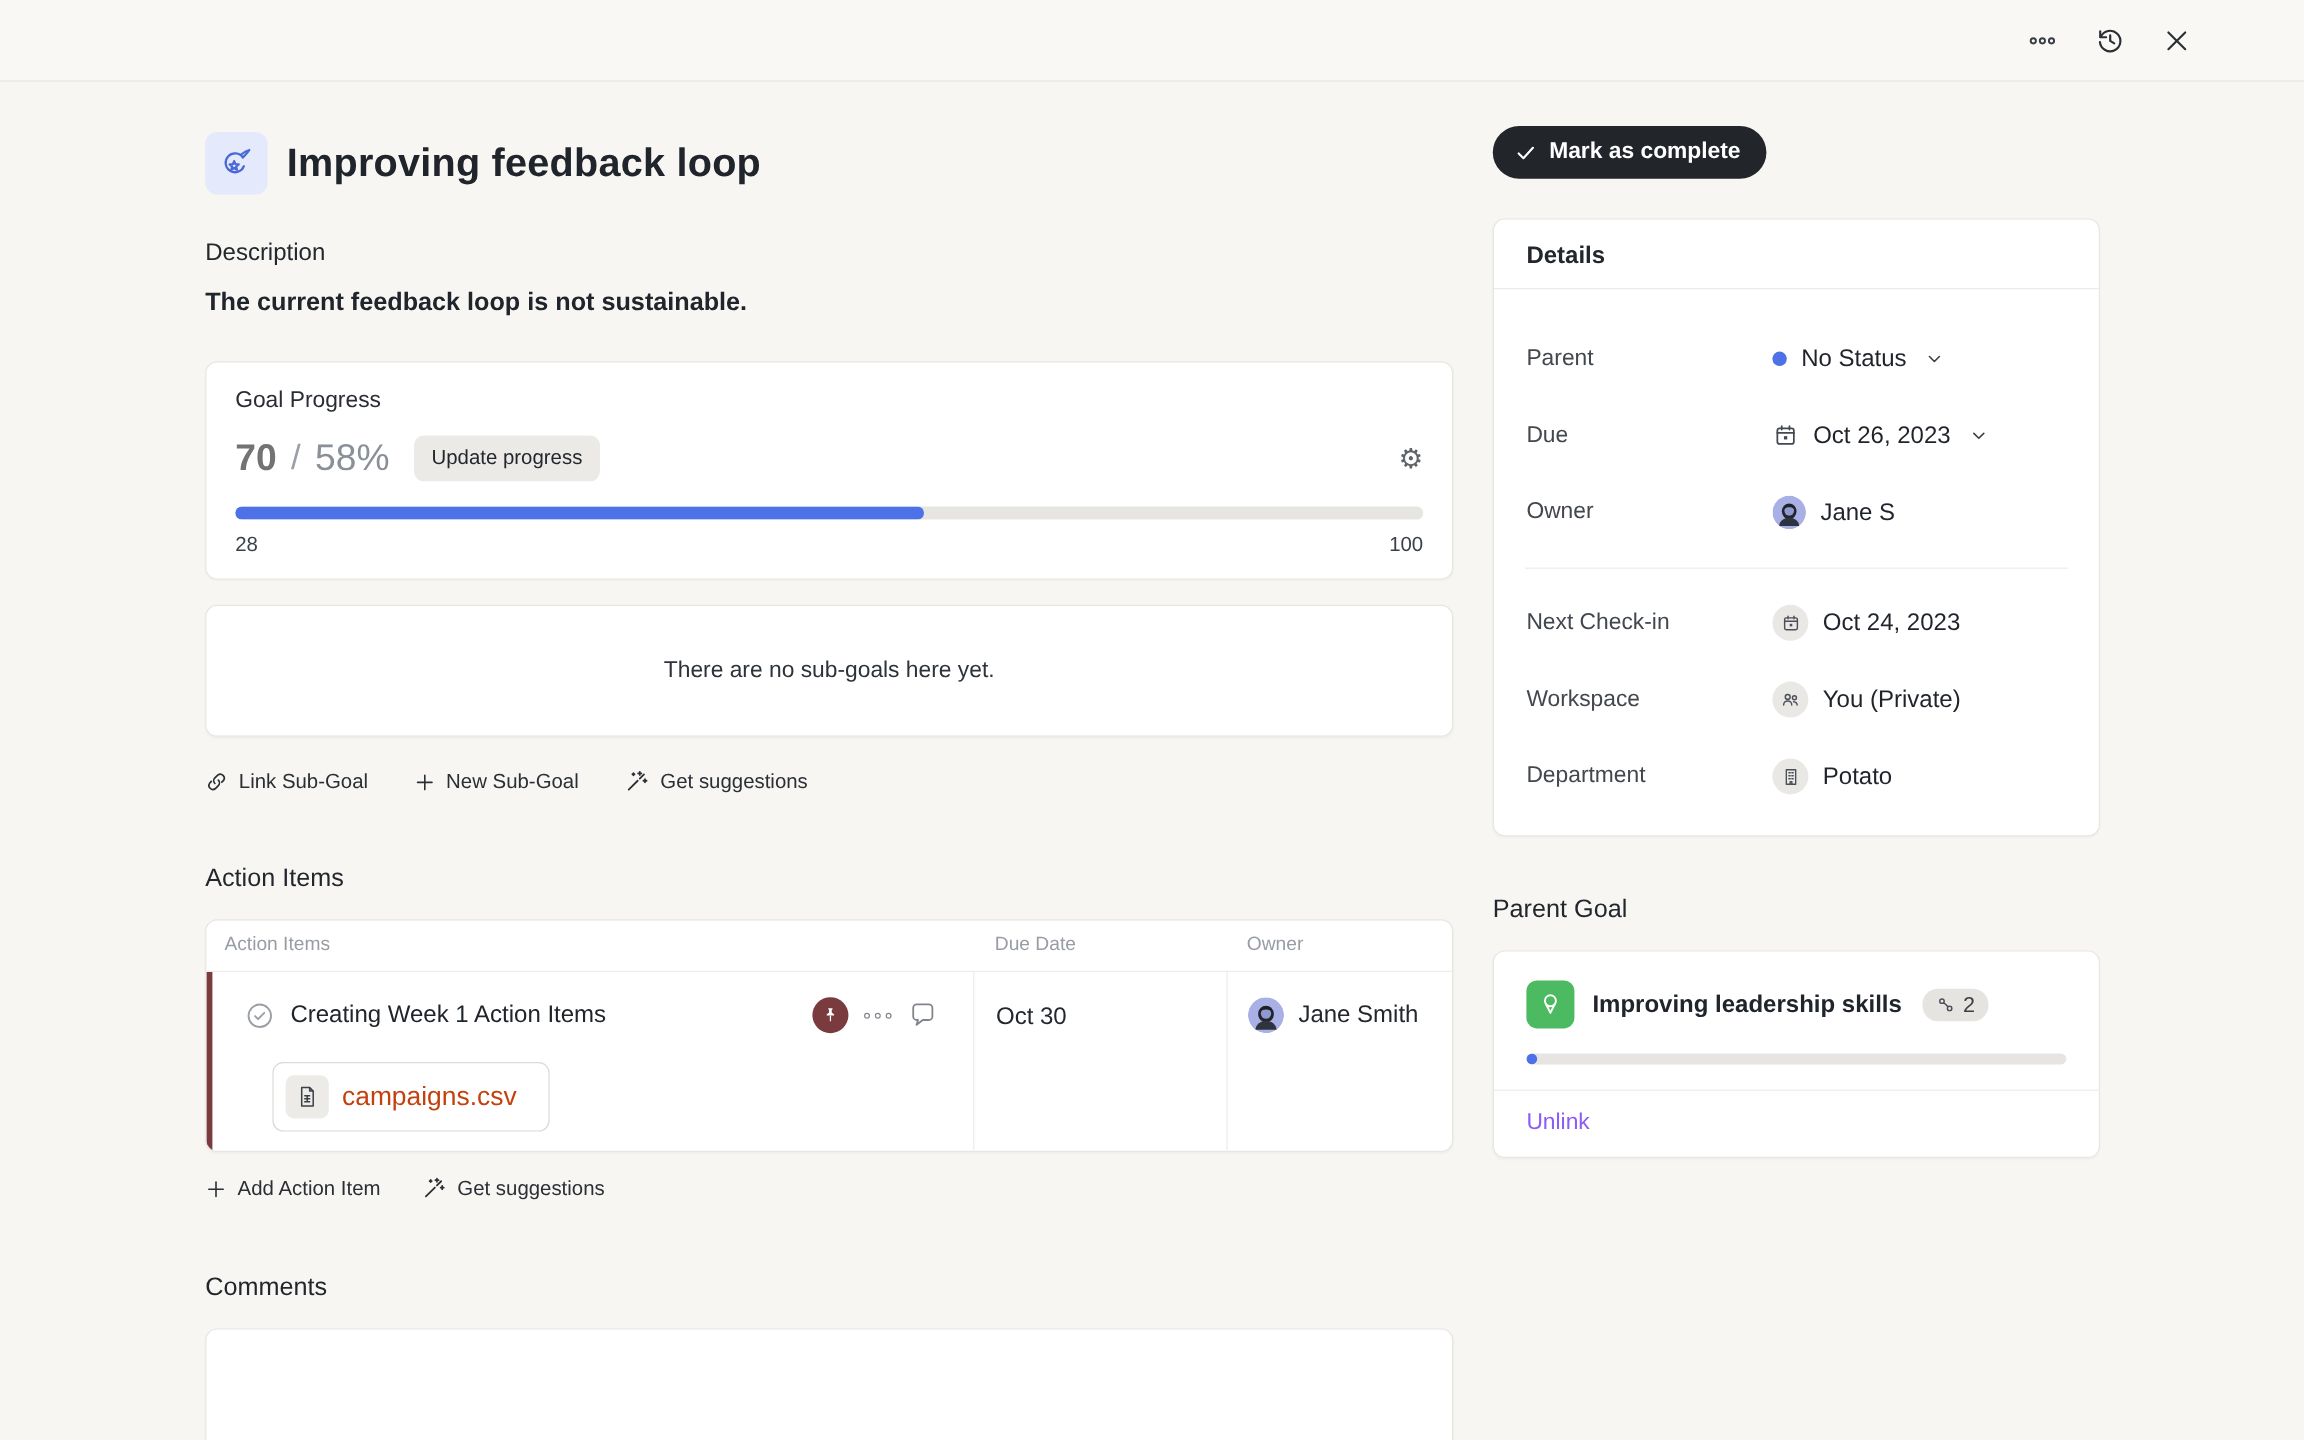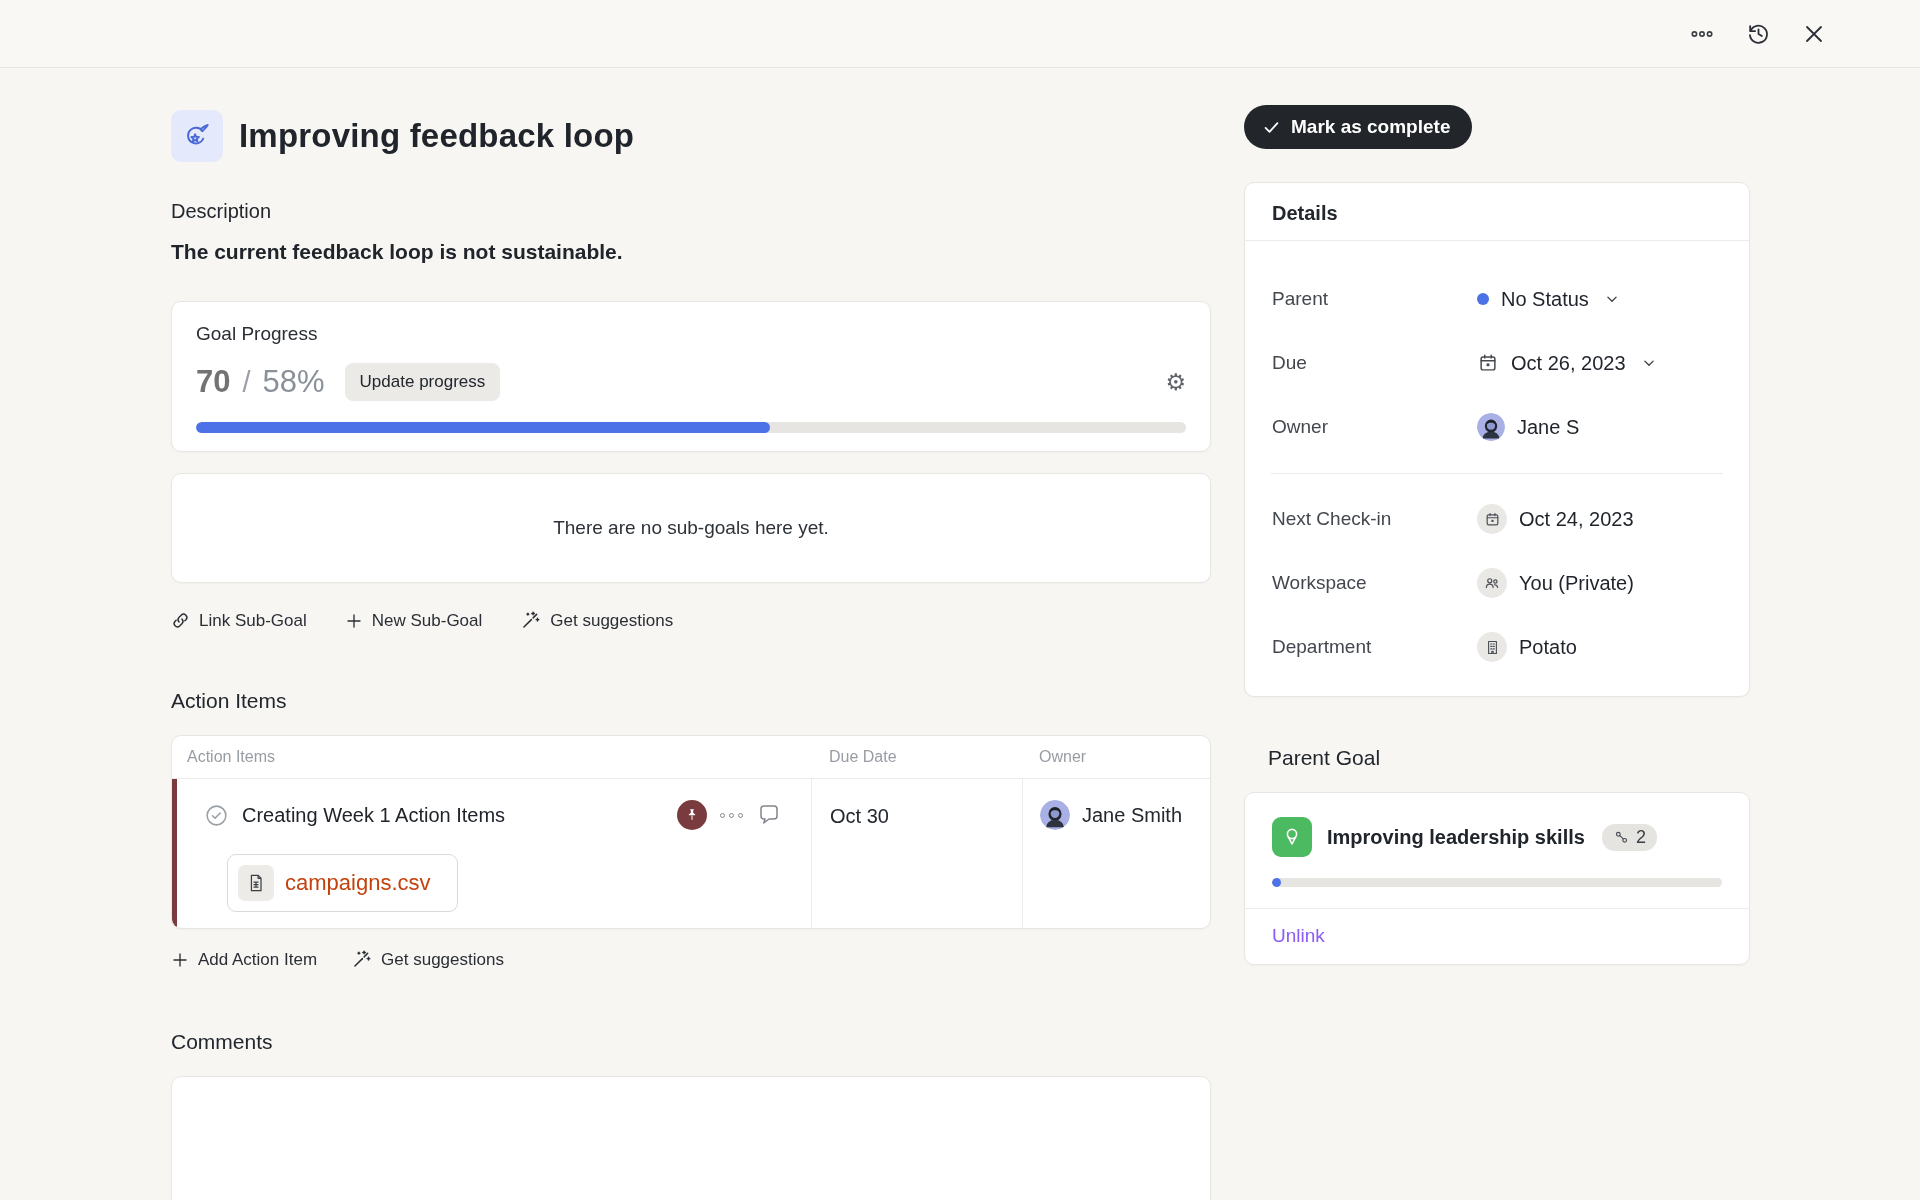--- a/index.html
+++ b/index.html
@@ -101,21 +101,21 @@
   .details-header { padding:19px 27px 15px 27px; border-bottom:1px solid #ECEBE8; font-size:20px; font-weight:600; color:#22262D; }
   .details-body { padding:13px 0 30px 0; }
   .detail-row { display:flex; align-items:center; padding:0 27px; margin-top:26px; min-height:38px; }
   .detail-label { width:205px; font-size:19px; color:#43474E; flex:0 0 auto; }
   .detail-value { display:flex; align-items:center; gap:12px; font-size:20px; color:#1F232A; cursor:pointer; }
   .status-dot { width:12px; height:12px; border-radius:50%; background:#4D72E8; }
   .chevron { margin-left:2px; }
   .detail-divider { border-top:1px solid #ECEBE8; margin:27px 26px 0 26px; }
   .icon-circle { width:30px; height:30px; border-radius:50%; background:#E9E8E5; display:flex; align-items:center; justify-content:center; flex:0 0 auto; }
 
-  .pg-heading { margin-top:49px;margin-left:24px; }
+  .pg-heading { margin-top:49px; }
   .pg-card { margin-top:22px; }
   .pg-top { padding:24px 27px 21px 27px; }
   .pg-toprow { display:flex; align-items:center; }
   .pg-iconbox { width:40px; height:40px; border-radius:9px; background:#4CBA60; display:flex; align-items:center; justify-content:center; }
   .pg-title { font-size:20px; font-weight:700; margin-left:15px; }
   .pg-badge { margin-left:17px; background:#E5E4E1; border-radius:13px; height:27px; padding:0 11px; display:flex; align-items:center; gap:6px; font-size:18px; color:#3B4046; }
   .pg-bar { margin-top:21px; height:9px; border-radius:5px; background:#E6E5E2; overflow:hidden; }
   .pg-fill { height:100%; border-radius:5px; background:#4D72E8; min-width:9px; }
   .pg-unlink-row { border-top:1px solid #ECEBE8; padding:16px 27px 17px 27px; }
   .pg-unlink { font-size:19px; color:#8b5cf6; cursor:pointer; display:inline-block; }
@@ -168,20 +168,24 @@
       <div class="gp-numrow">
         <span class="gp-current">70</span>
         <span class="gp-sep">/</span>
         <span class="gp-percent">58%</span>
         <button class="update-btn">Update progress</button>
         <span class="gp-gear">⚙</span>
       </div>
       <div class="gp-bar">
         <div class="gp-fill" style="width: 58%;"></div>
       </div>
+      <div class="gp-minmax">
+        <span>28</span>
+        <span>100</span>
+      </div>
     </div>
 
     <div class="card empty-card">
       <span class="empty-text">There are no sub-goals here yet.</span>
     </div>
     <div class="toolbar">
       <span class="tool-btn">
         <svg width="19" height="19" viewBox="0 0 24 24" fill="none" stroke="#2B2F35" stroke-width="1.8" stroke-linecap="round" stroke-linejoin="round">
           <path d="M10.2 13.8a4.2 4.2 0 0 1 0-5.9l3-3a4.2 4.2 0 0 1 5.9 5.9l-1.6 1.6"></path>
           <path d="M13.8 10.2a4.2 4.2 0 0 1 0 5.9l-3 3a4.2 4.2 0 0 1-5.9-5.9l1.6-1.6"></path>

